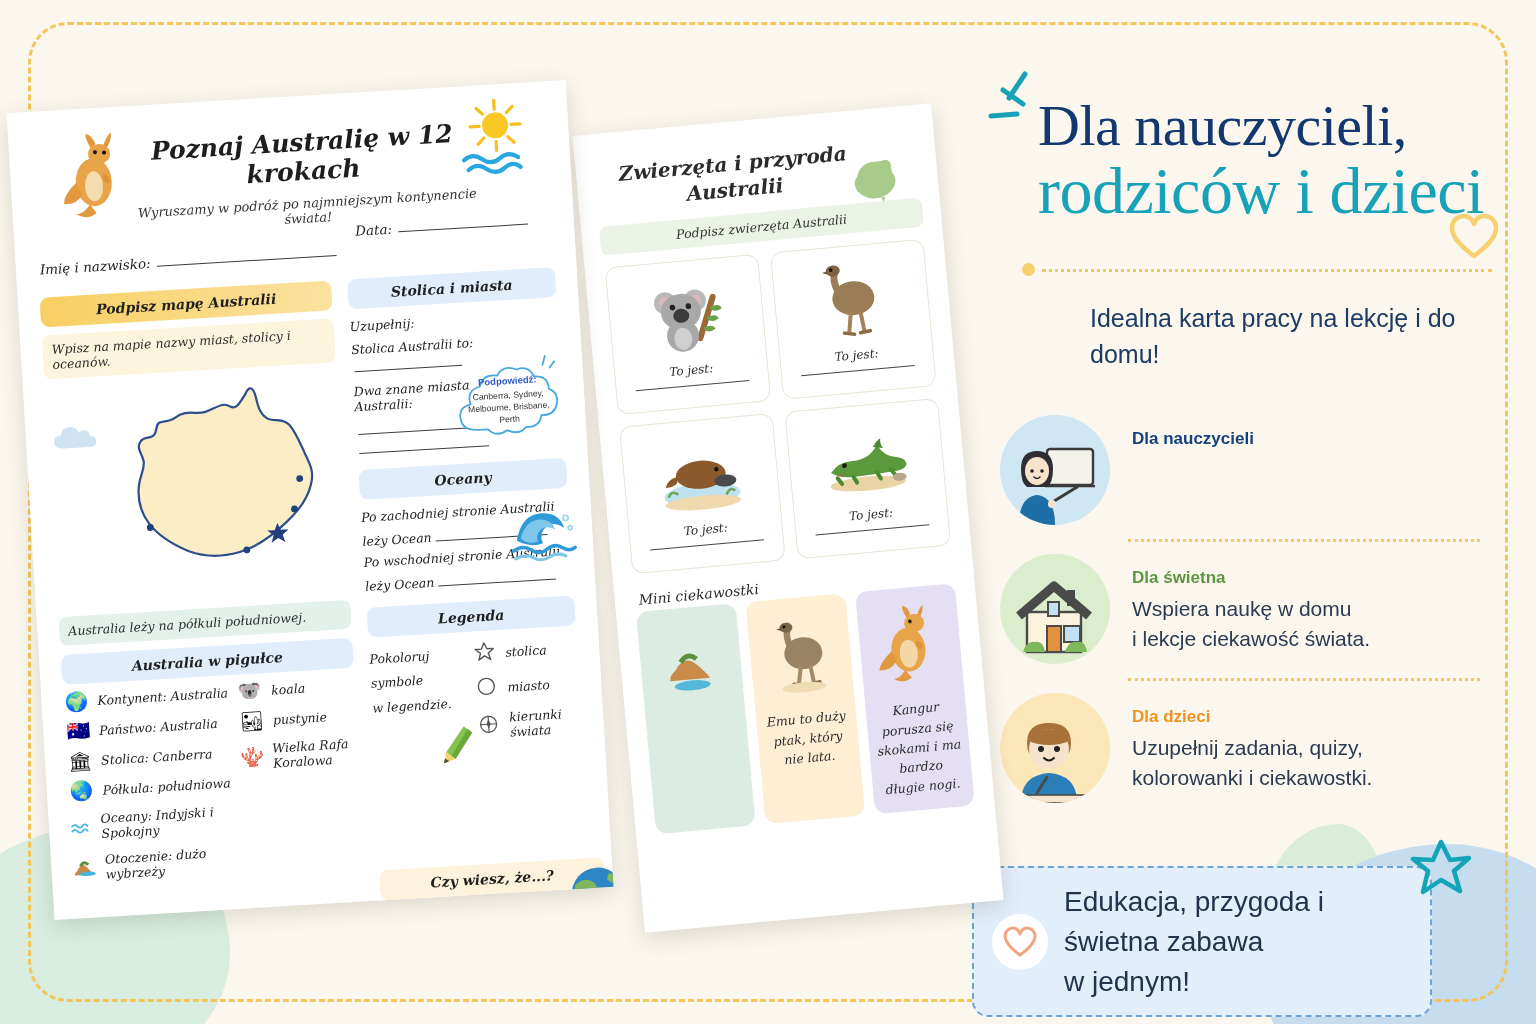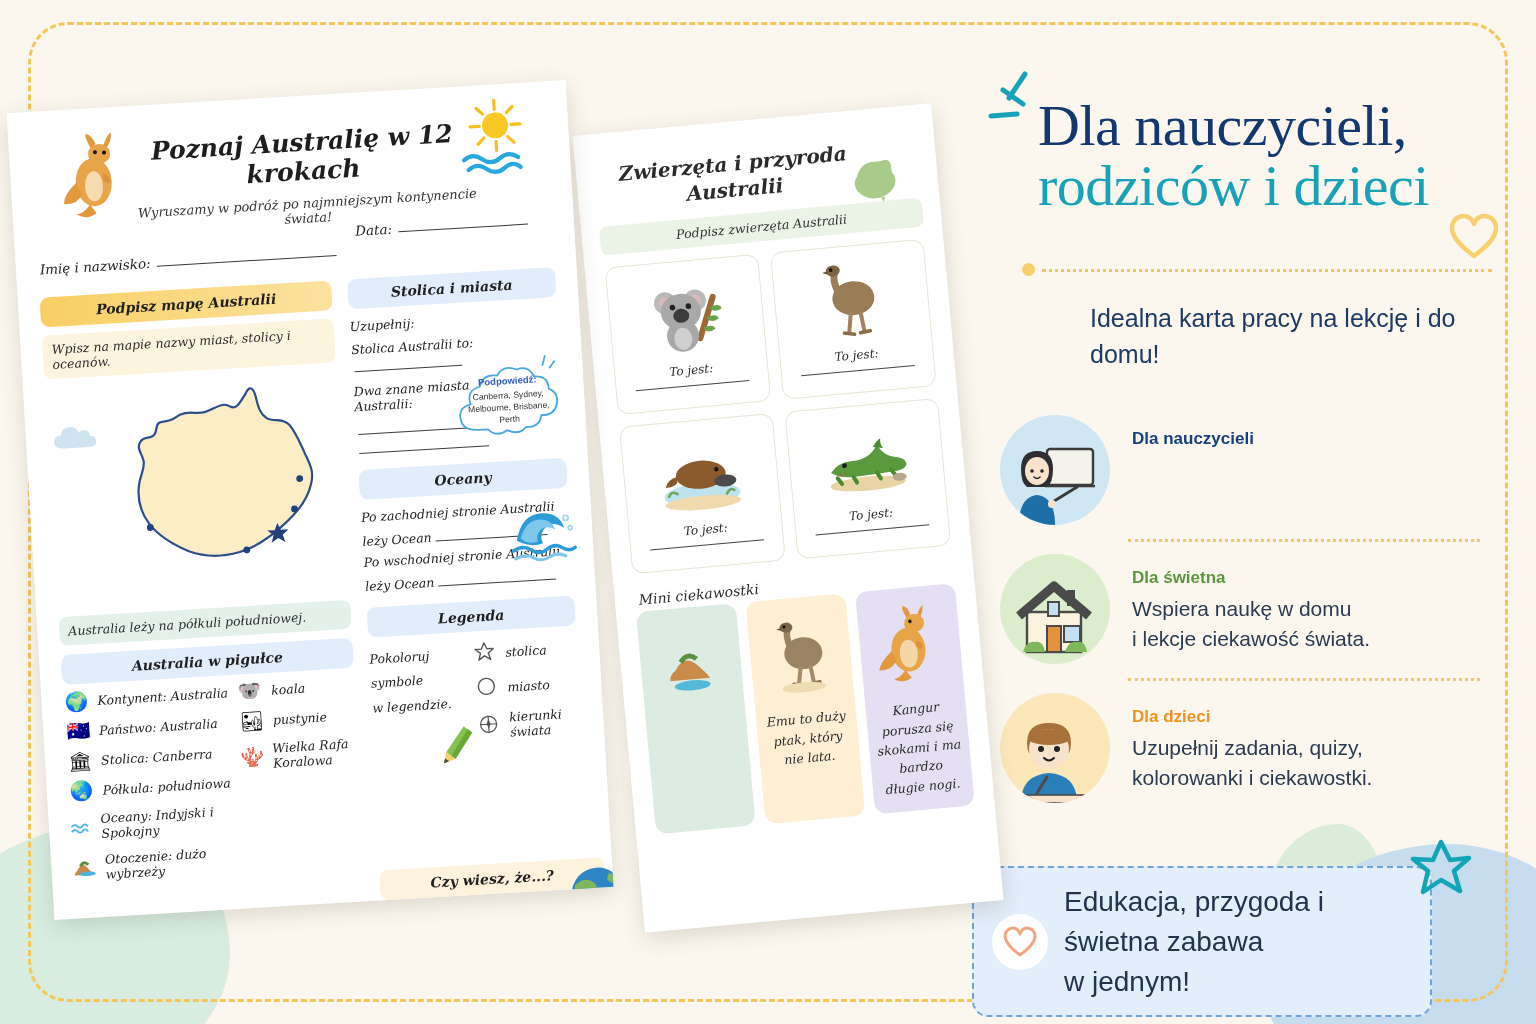--- a/index.html
+++ b/index.html
@@ -34,21 +34,21 @@
   .sparkles{ position:absolute; left:985px; top:68px; z-index:3; }
 
   
   .right-panel{ position:absolute; left:980px; top:0; width:556px; height:1024px; z-index:4; }
   .headline{ position:absolute; left:58px; top:96px; width:470px; }
   .headline .l1{
     font-family:"Liberation Serif", serif; font-size:58px; line-height:1.02;
     color:#12386f; letter-spacing:-0.5px; white-space:nowrap;
   }
   .headline .l2{
-    font-family:"Liberation Serif", serif; font-size:58px; line-height:1.08;
+    font-family:"Liberation Serif", serif; font-size:66px; line-height:1.08;
     color:#17a2b8; letter-spacing:-0.5px; white-space:nowrap;
   }
   .divider-dot{
     position:absolute; left:42px; top:262px; width:470px; height:14px;
   }
   .divider-dot .dot{
     position:absolute; left:0; top:1px; width:13px; height:13px; border-radius:50%; background:#f6cf6e;
   }
   .divider-dot .line{
     position:absolute; left:20px; top:7px; right:0; border-top:3px dotted #f2c76a;

